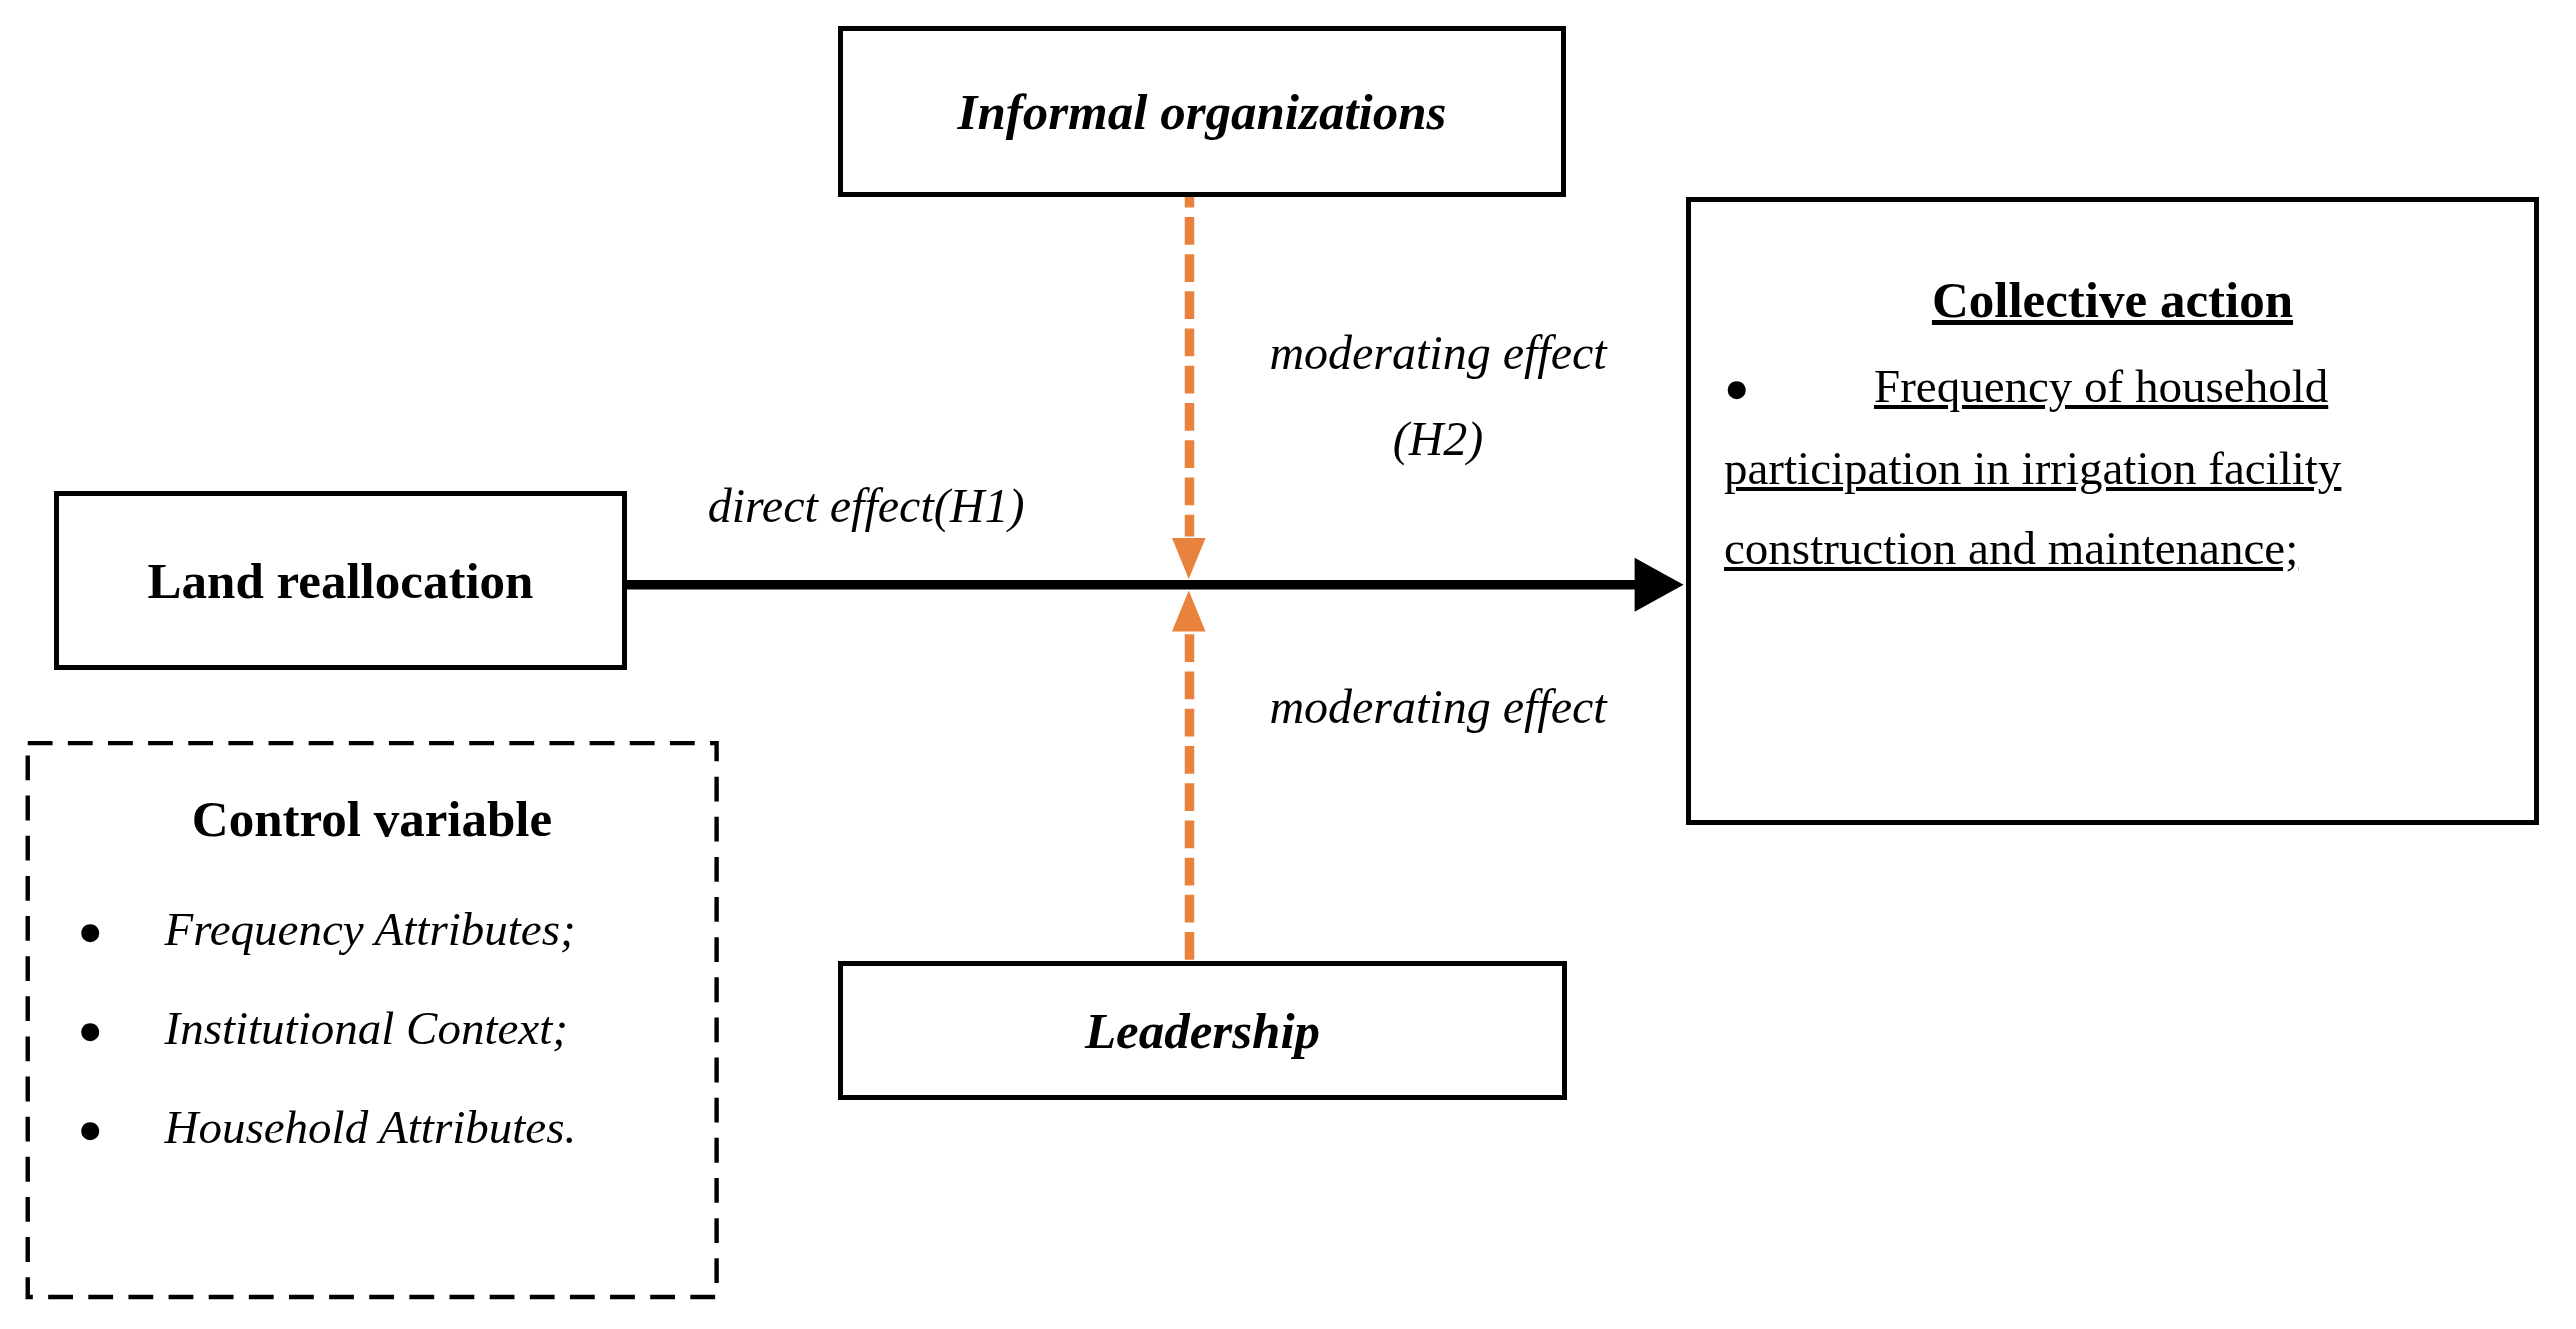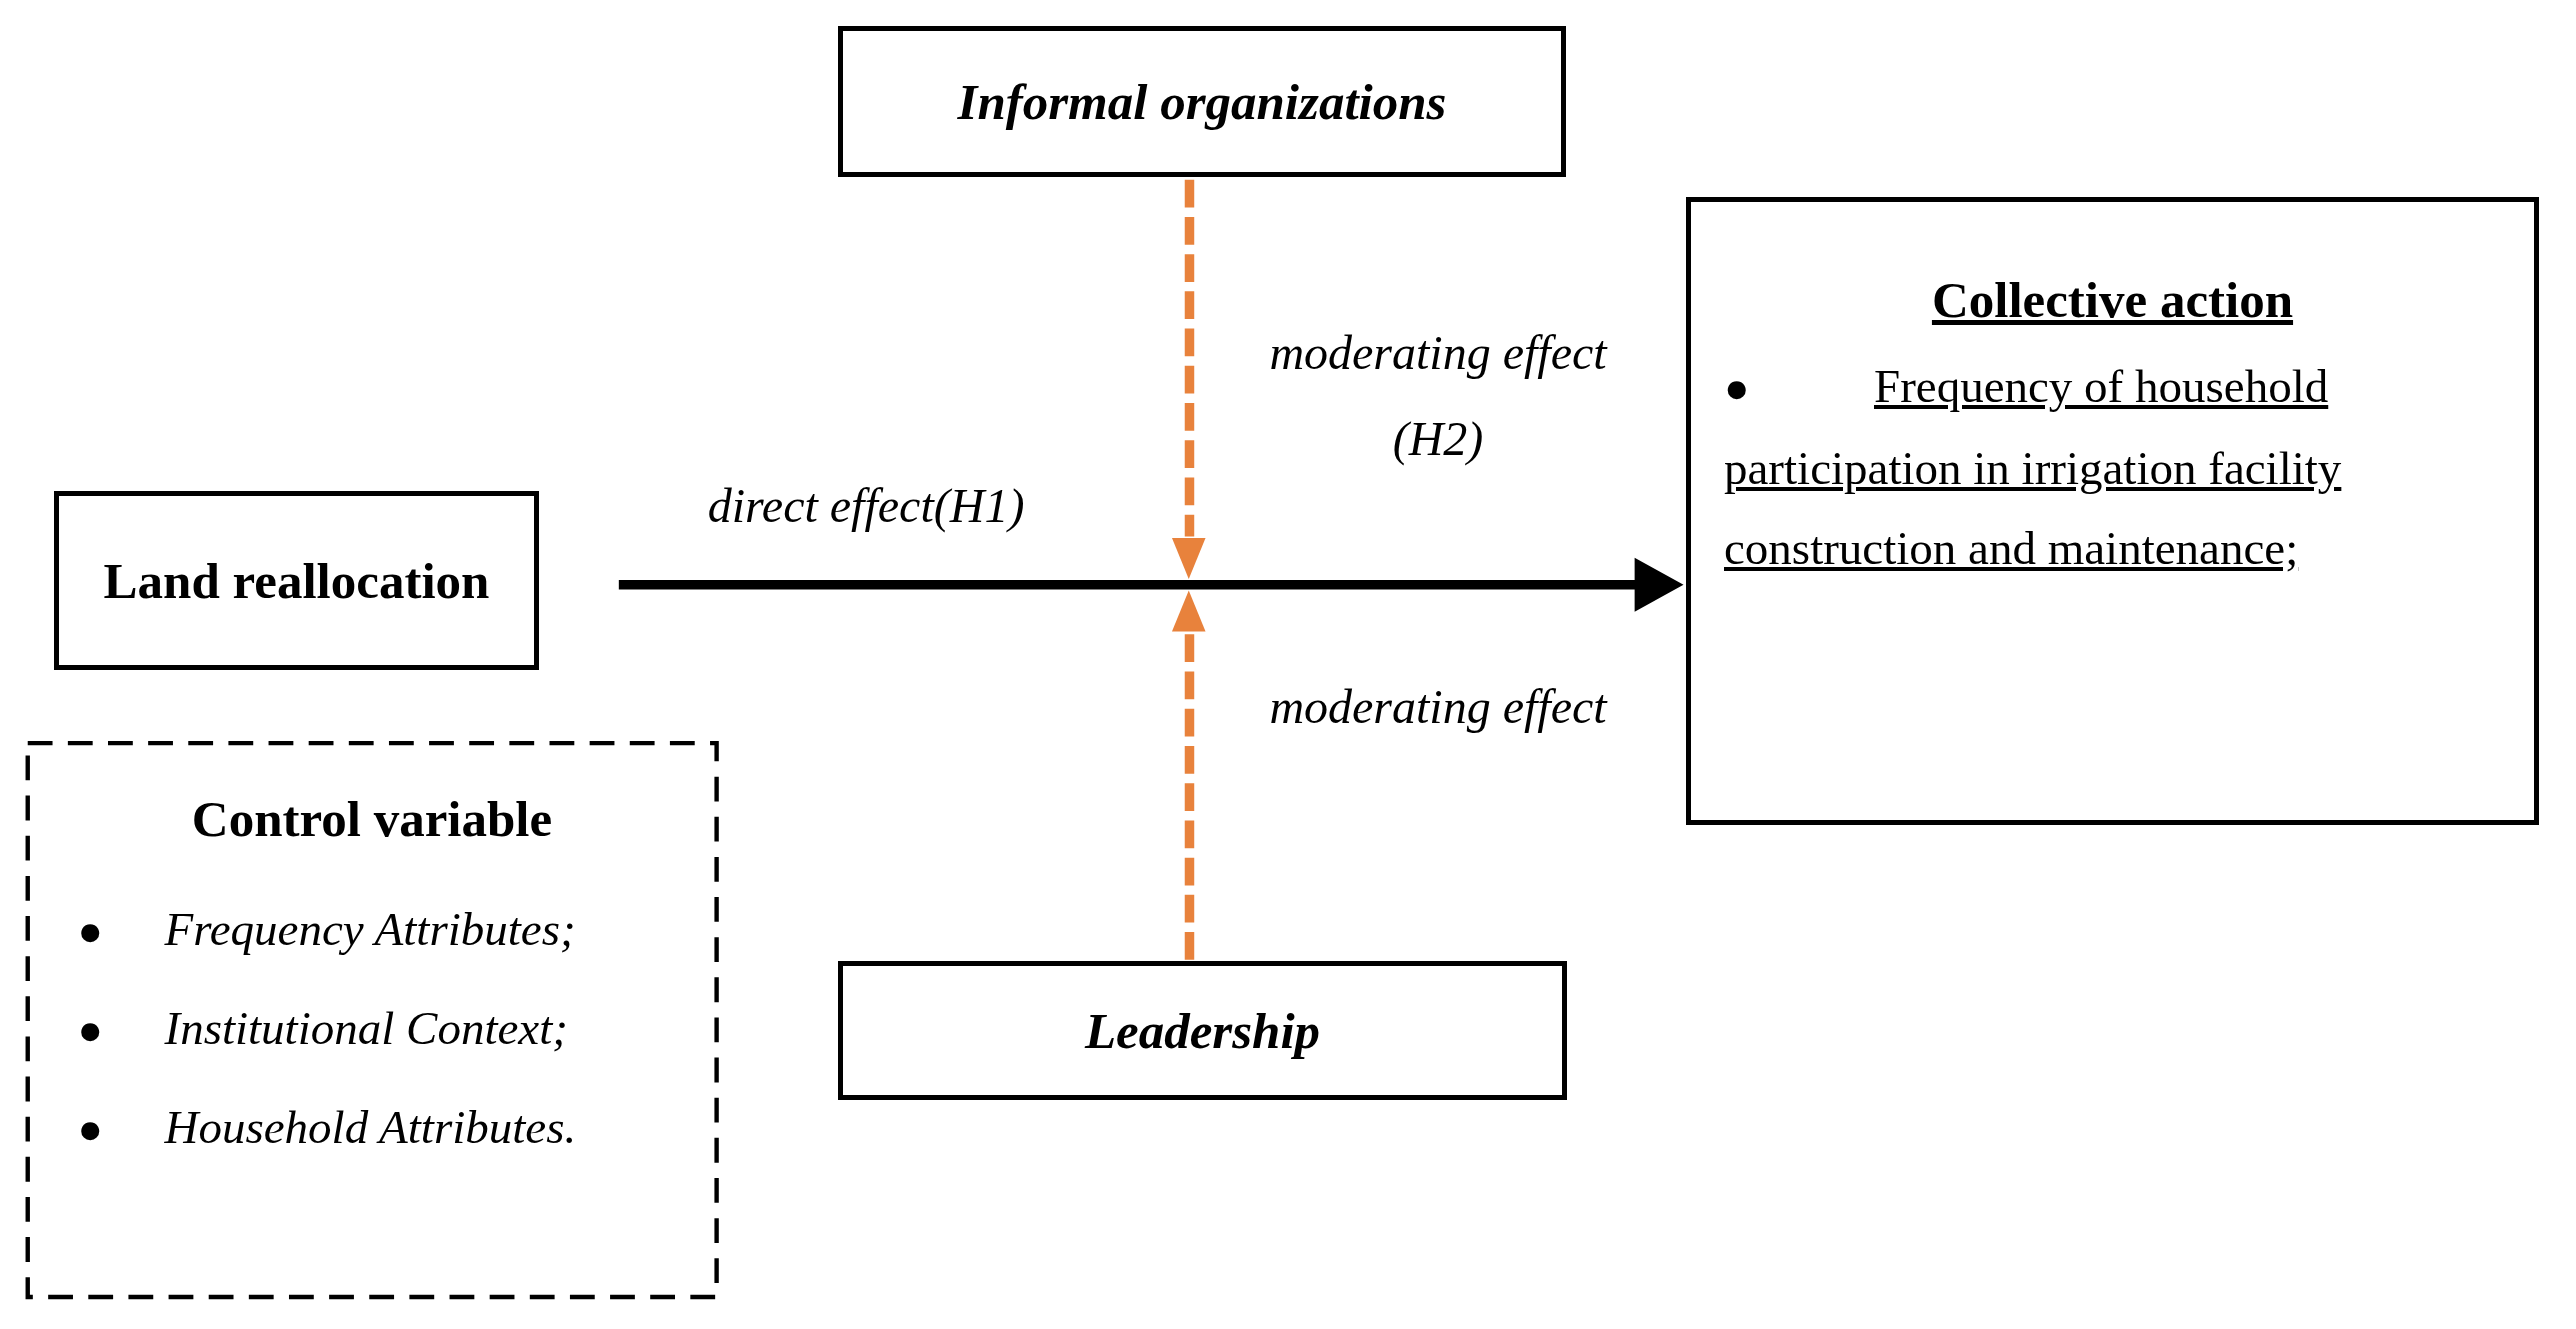--- a/index.html
+++ b/index.html
@@ -7,22 +7,22 @@
     position:relative;width:2576px;height:1330px;background:#ffffff;overflow:hidden;
     font-family:"Liberation Serif","DejaVu Serif",serif;color:#000;
   }
   svg.connectors{position:absolute;left:0;top:0;width:2576px;height:1330px;}
   .box{
     position:absolute;box-sizing:border-box;border:5.1px solid #000;background:#fff;
     display:flex;align-items:center;justify-content:center;text-align:center;
   }
   .box-title-centered{font-size:51px;font-weight:bold;}
   .italic{font-style:italic;}
-  #informal-box{left:838px;top:26px;width:728px;height:151px;}
-  #land-box{left:54px;top:491px;width:485px;height:179px;}
+  #informal-box{left:838px;top:26px;width:728px;height:171px;}
+  #land-box{left:54px;top:491px;width:573px;height:179px;}
   #leadership-box{left:838px;top:961px;width:729px;height:139px;}
   #collective-box{
     left:1686px;top:197px;width:853px;height:628px;
     display:block;text-align:left;padding:64px 33px 0 33px;text-decoration:underline;
   }
   #collective-box .c-title{
     text-align:center;font-size:51px;font-weight:bold;line-height:69px;margin:0 0 11px 0;
   }
   #collective-box p.bullet-par{
     margin:0;font-size:47px;line-height:80px;

